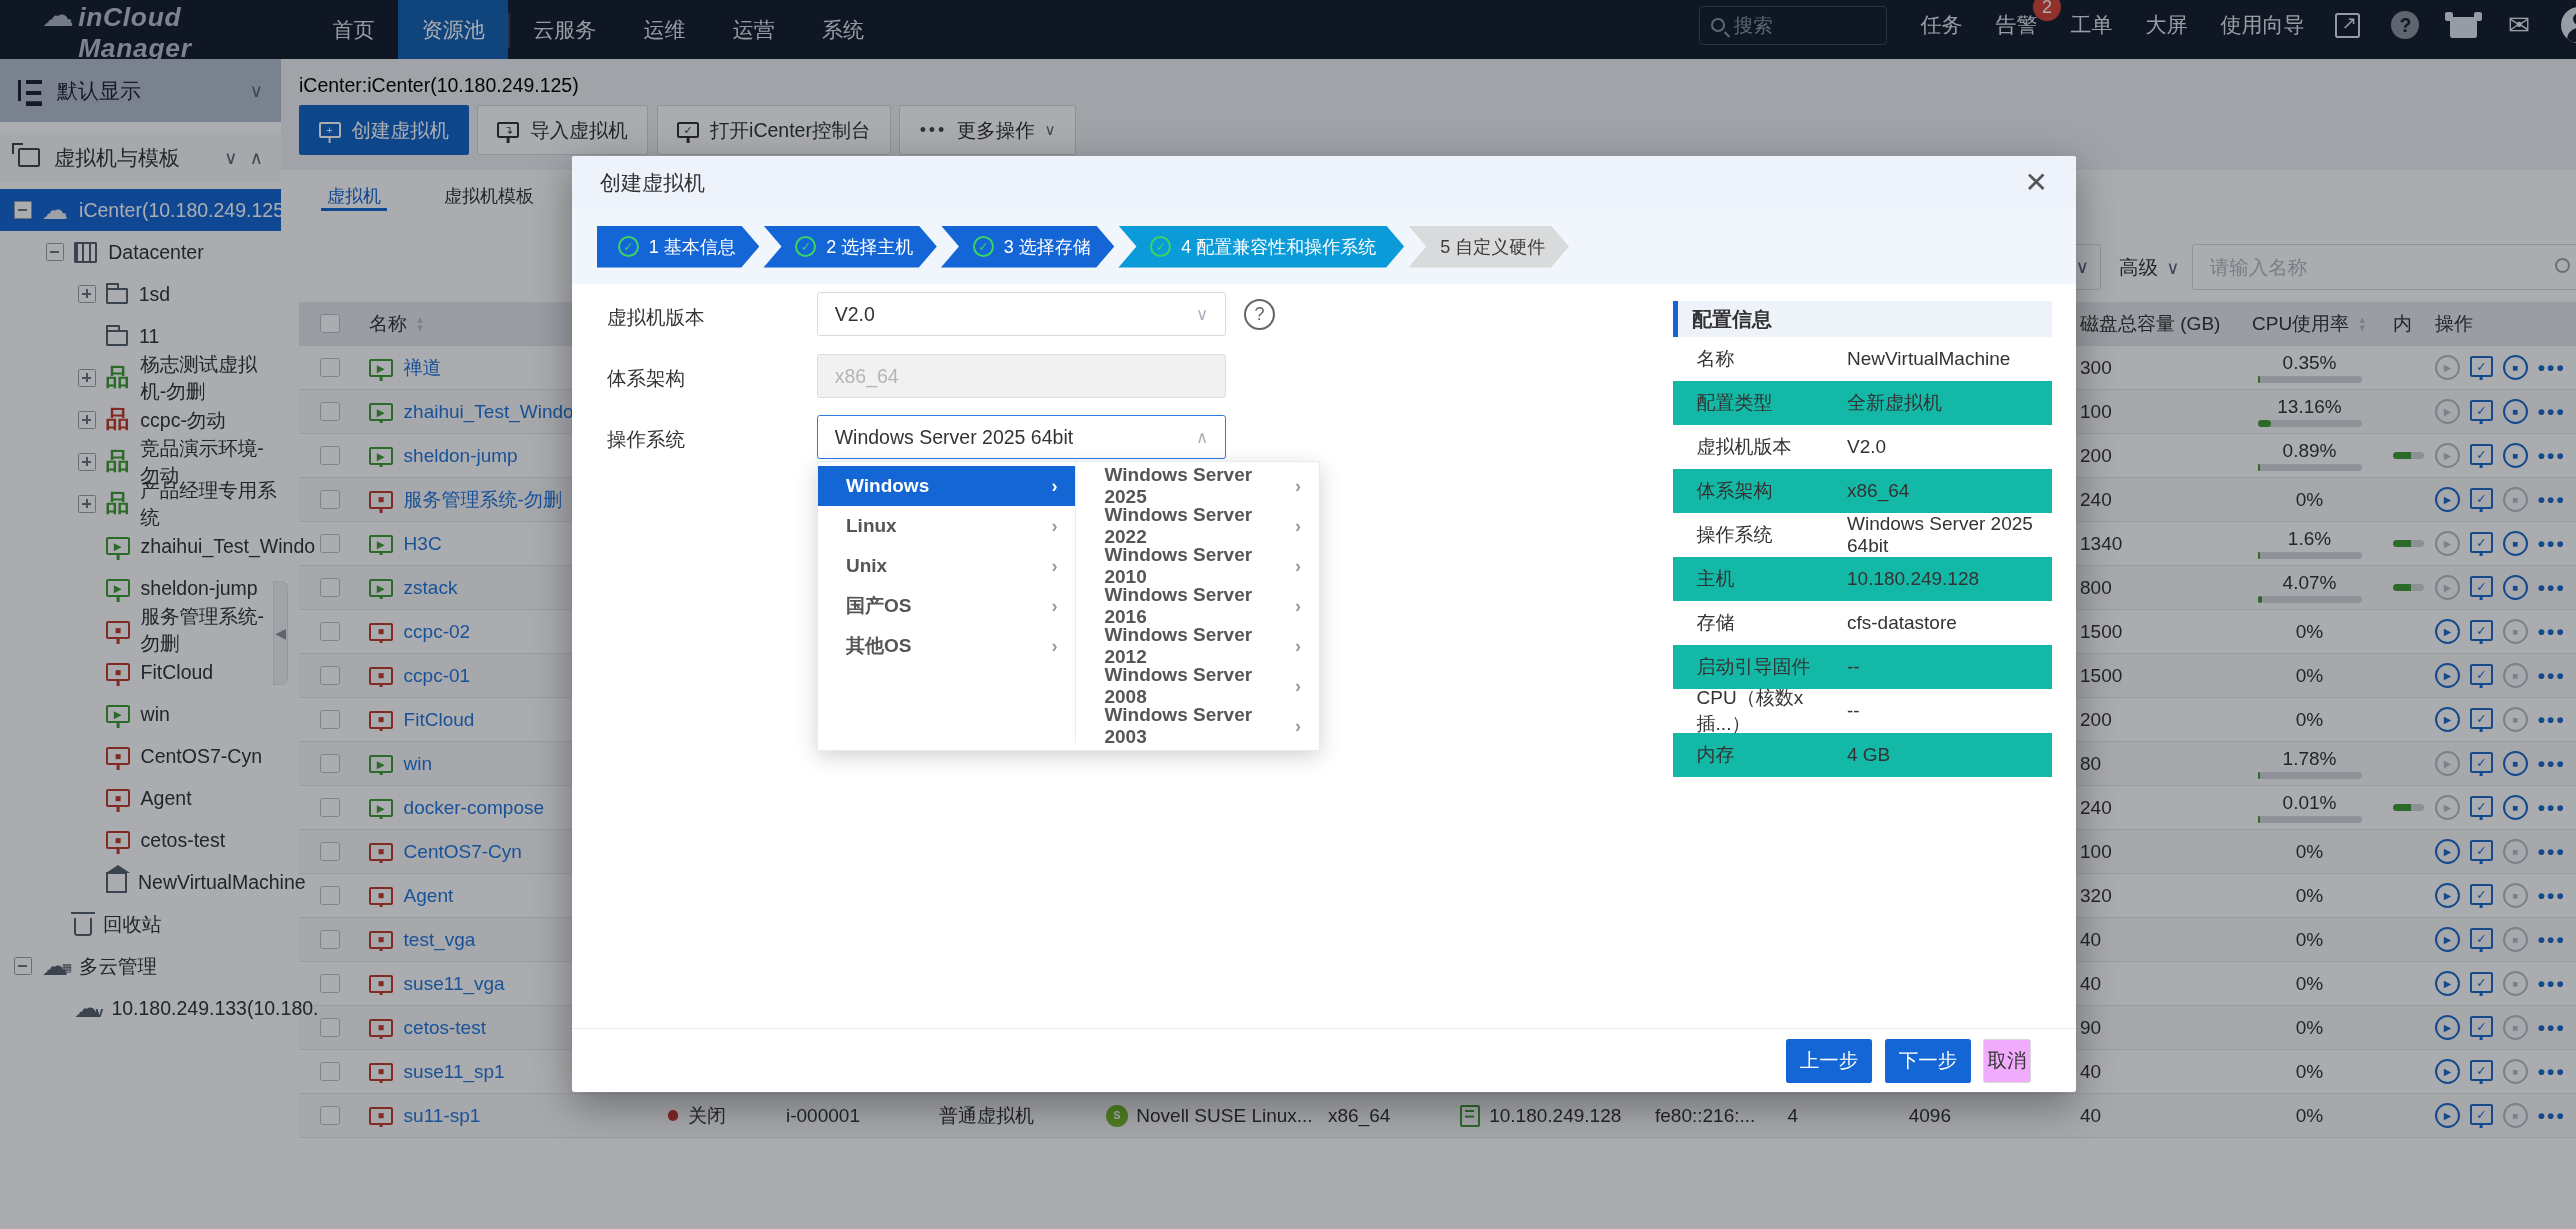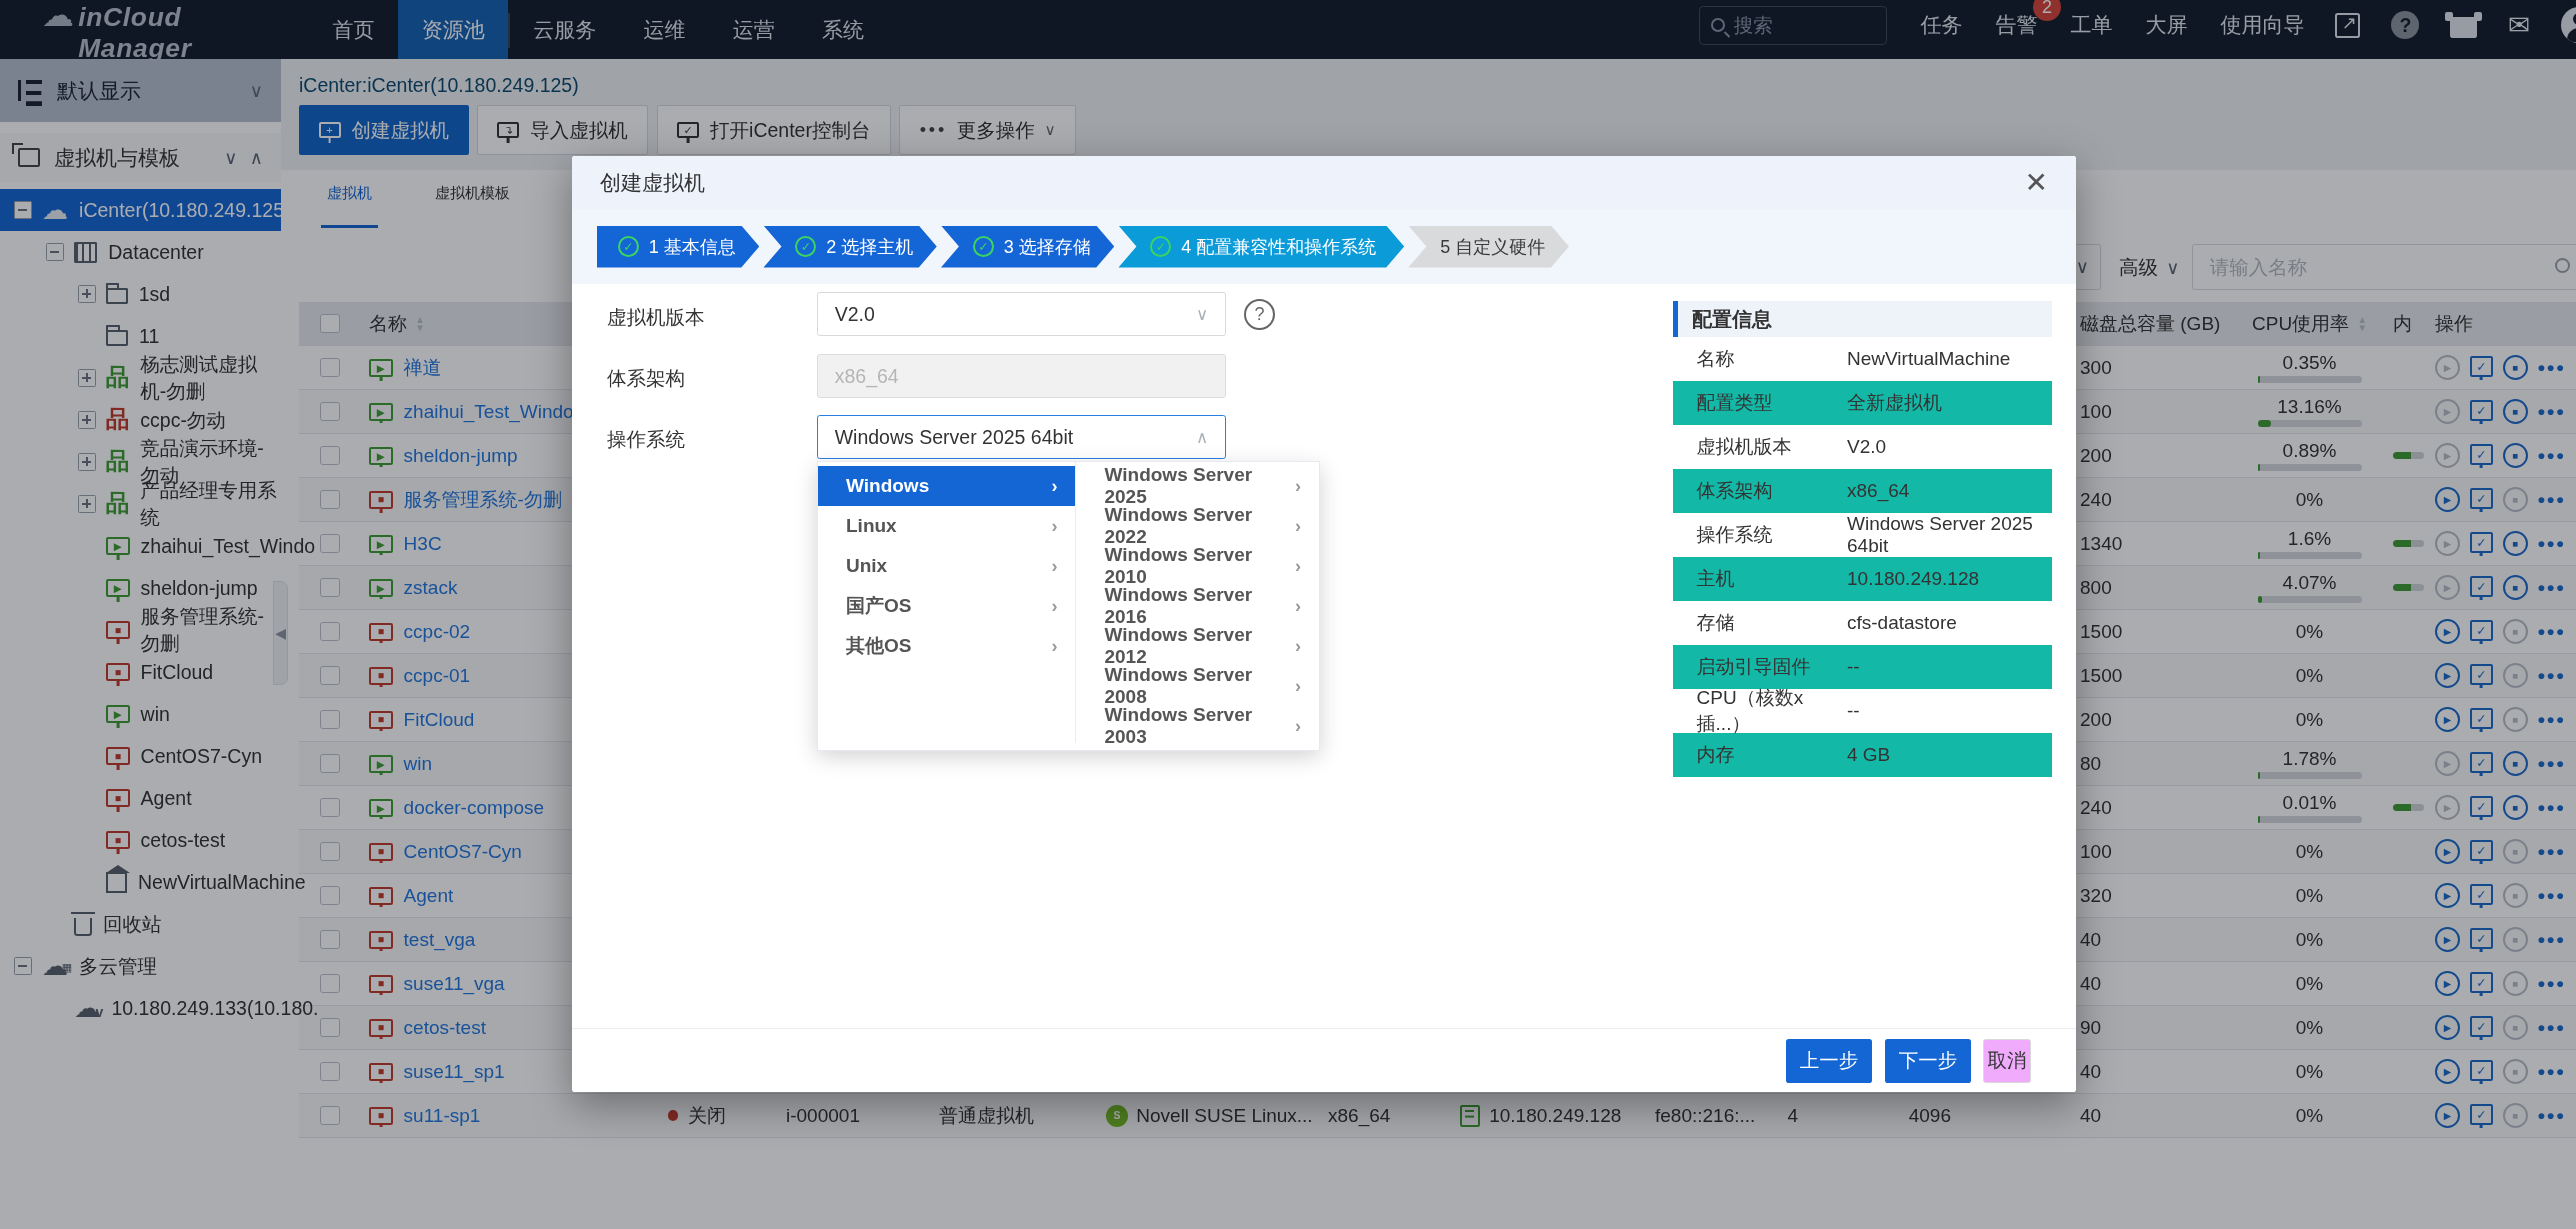--- a/index.html
+++ b/index.html
@@ -68,32 +68,32 @@
   .ic-trash { width:18px; height:18px; border:2.1px solid #55606d; border-top:none; border-radius:0 0 3.5px 3.5px; position:relative; margin-top:5.6px; }
   .ic-trash::before { content:''; position:absolute; top:-5.6px; left:-4.9px; width:23.6px; height:2.1px; background:#55606d; }
   .ic-multicloud { font-size:26.4px; color:#55606d; line-height:21px; position:relative; }
   .ic-multicloud::after { content:'▦'; position:absolute; font-size:11px; right:-4.2px; bottom:-1.4px; color:#55606d; }
   .ic-cloudv { font-size:26.4px; color:#55606d; line-height:21px; position:relative; }
   .ic-cloudv::after { content:'v'; position:absolute; font-size:14px; font-weight:bold; right:-2.8px; bottom:-4.2px; color:#55606d; }
   #collapse-handle { position:absolute; left:273px; top:581px; width:15.3px; height:104px; background:#eef1f5; border:0.7px solid #dde2e8; border-radius:0 7px 7px 0; z-index:3; display:flex; align-items:center; justify-content:center; color:#8a94a0; font-size:14px; }
 
   
   #content { position:absolute; left:281px; top:59px; width:2295px; height:1171px; background:#eff1f4; z-index:1; }
-  #breadcrumb { position:absolute; left:18px; top:15.3px; font-size:19.5px; color:#0c4a6e; }
+  #breadcrumb { position:absolute; left:18px; top:15.3px; font-size:19.5px; color:#000000; }
   #toolbar { position:absolute; left:18px; top:46px; display:flex; }
   .tb-btn { height:50px; display:flex; align-items:center; padding:0 19.5px; font-size:19.5px; margin-right:8.3px; border-radius:2.1px; cursor:pointer; }
   .tb-btn.primary { background:#1164c8; color:#fff; }
   .tb-btn.plain { background:#fff; color:#333; border:1.4px solid #d5d9de; }
   .tb-mon { width:22px; height:16.7px; border:2.1px solid currentColor; border-radius:2.1px; margin-right:11px; position:relative; display:flex; align-items:center; justify-content:center; font-size:11px; }
   .tb-mon::after { content:''; position:absolute; left:50%; bottom:-6.3px; width:2.8px; height:4.2px; background:currentColor; transform:translateX(-50%); }
   .tb-dots { letter-spacing:2.8px; font-size:18px; margin-right:9.7px; color:#444; }
   .tb-caret { margin-left:9.7px; color:#666; font-size:15.3px; }
   #panel { position:absolute; left:0; top:111px; width:2295px; height:1060px; background:#fff; }
   #tabs { position:absolute; left:46px; top:14px; display:flex; }
-  .tab { font-size:15px; color:#333; margin-right:63px; padding-bottom:25px; position:relative; cursor:pointer; }
+  .tab { font-size:18px; color:#333; margin-right:63px; padding-bottom:3px; position:relative; cursor:pointer; }
   .tab.active { color:#1366d4; }
   .tab.active::after { content:''; position:absolute; left:-5.6px; right:-5.6px; bottom:0; height:3.5px; background:#1366d4; }
   
   #filter-row { position:absolute; left:0; top:70px; width:2295px; height:56px; }
   #filter-type { position:absolute; left:1673px; top:4.2px; width:147px; height:46px; border:1.4px solid #d6dade; border-radius:2.8px; display:flex; align-items:center; justify-content:flex-end; padding-right:11px; color:#888; font-size:16.7px; background:#fff; }
   #filter-adv { position:absolute; left:1838px; top:14px; font-size:19.5px; color:#333; display:flex; align-items:center; cursor:pointer; }
   #filter-adv .chev { margin-left:8.3px; }
   #filter-name { position:absolute; left:1911px; top:4.2px; width:389px; height:46px; border:1.4px solid #d6dade; border-radius:2.8px; font-size:19.5px; color:#b3b9c2; padding:0 42px 0 16.7px; background:#fff; display:flex; align-items:center; }
   .filter-search { position:absolute; right:9.7px; top:12.5px; width:15.3px; height:15.3px; border:2.1px solid #9aa3ad; border-radius:50%; }
   

